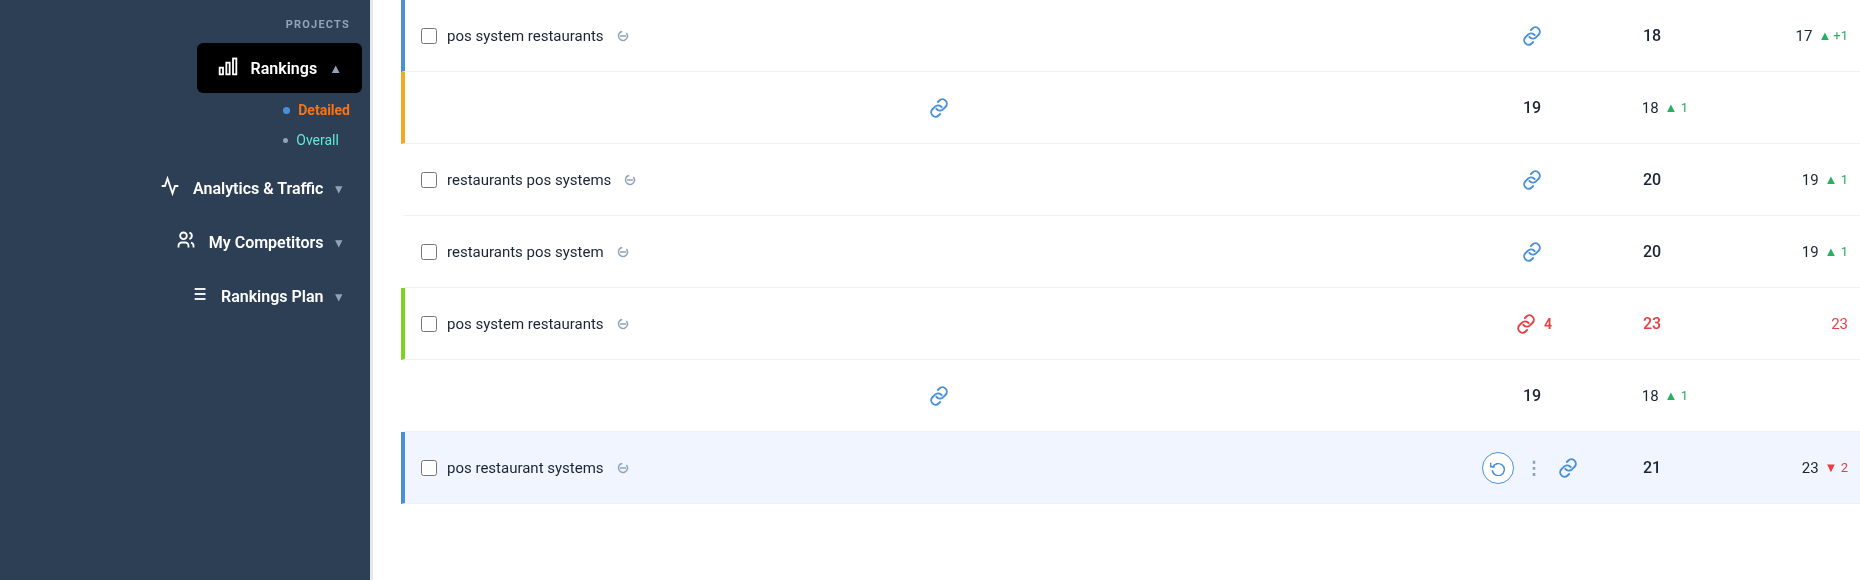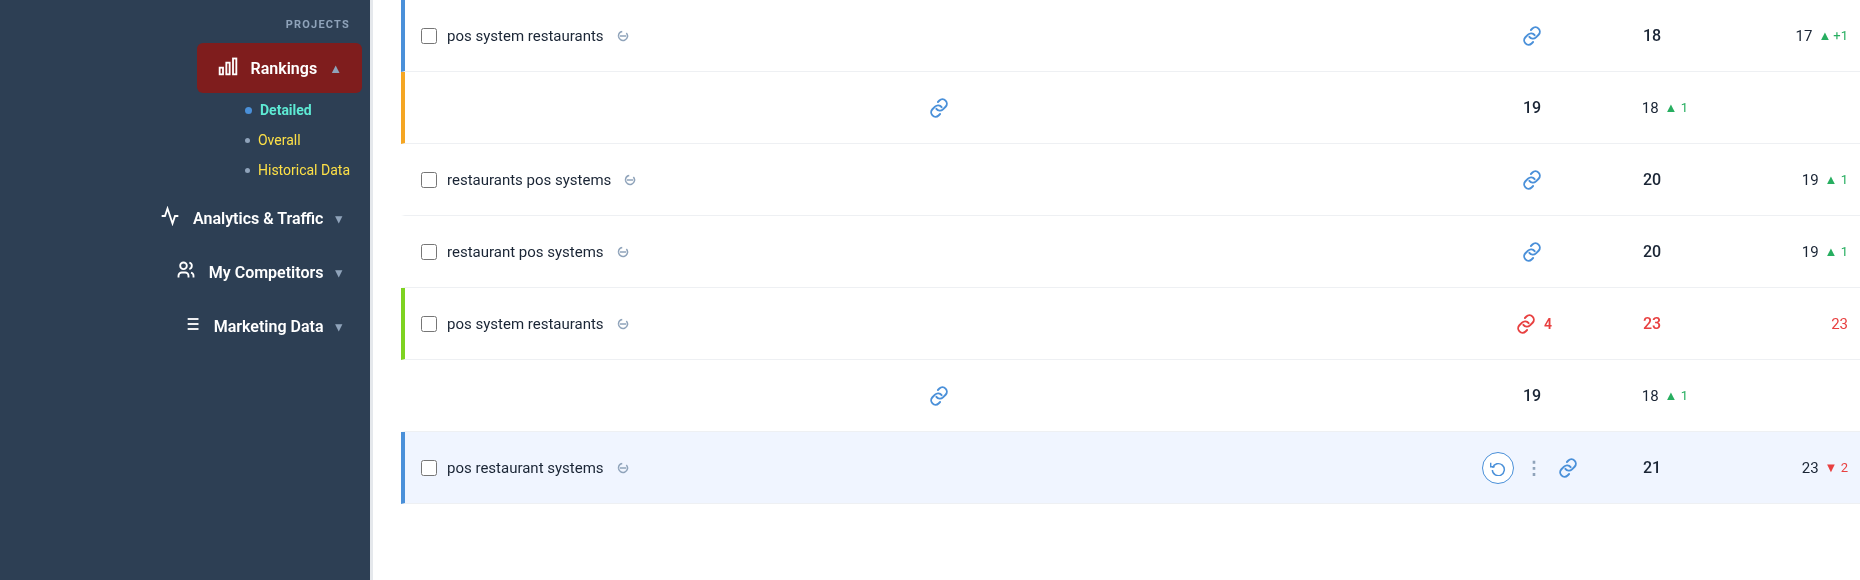--- a/index.html
+++ b/index.html
@@ -31,41 +31,41 @@
       cursor: pointer;
       font-size: 16px;
       font-weight: 600;
       color: #fff;
       border-radius: 6px;
       margin: 2px 8px;
       gap: 12px;
       user-select: none;
     }
     .sidebar-item.active {
-      background: #7f1d1d;
+      background: #000000;
     }
     .sidebar-item .chevron {
       margin-left: auto;
       font-size: 13px;
       color: #8fa3ba;
     }
     .sidebar-sub {
       padding: 0 0 6px 0;
     }
     .sidebar-sub-item {
       display: flex;
       align-items: center;
       padding: 7px 20px 7px 52px;
       font-size: 14px;
-      color: #fde047;
+      color: #5eead4;
       cursor: pointer;
       gap: 8px;
     }
     .sidebar-sub-item.active {
-      color: #5eead4;
+      color: #f97316;
       font-weight: 700;
     }
     .sidebar-sub-item .dot {
       width: 7px;
       height: 7px;
       border-radius: 50%;
       background: #4a90d9;
       flex-shrink: 0;
     }
     .sidebar-sub-item .dot-small {
@@ -239,24 +239,20 @@
   </div>
 
   <div class="sidebar-sub">
     <div class="sidebar-sub-item active">
       <span class="dot"></span>
       <span>Detailed</span>
     </div>
     <div class="sidebar-sub-item">
       <span class="dot-small"></span>
       <span>Overall</span>
-    </div>
-    <div class="sidebar-sub-item">
-      <span class="dot-small"></span>
-      <span>Historical Data</span>
     </div>
   </div>
 
   <div class="sidebar-item">
     <span class="sidebar-icon">
       <svg width="20" height="20" viewBox="0 0 24 24" fill="none" stroke="currentColor" stroke-width="2.2">
         <polyline points="22 12 18 12 15 21 9 3 6 12 2 12"></polyline>
       </svg>
     </span>
     <span>Analytics &amp; Traffic</span>
@@ -280,21 +276,21 @@
     <span class="sidebar-icon">
       <svg width="20" height="20" viewBox="0 0 24 24" fill="none" stroke="currentColor" stroke-width="2.2">
         <line x1="8" y1="6" x2="21" y2="6"></line>
           <line x1="8" y1="12" x2="21" y2="12"></line>
         <line x1="8" y1="18" x2="21" y2="18"></line>
         <line x1="3" y1="6" x2="3.01" y2="6"></line>
           <line x1="3" y1="12" x2="3.01" y2="12"></line>
         <line x1="3" y1="18" x2="3.01" y2="18"></line>
       </svg>
     </span>
-    <span>Marketing Data</span>
+    <span>Rankings Plan</span>
     <span class="chevron">▾</span>
   </div>
 </nav>
 
 <main class="main">
   <div class="table-container">
 
     <div class="table-row left-border-blue">
       <div class="cell-keyword">
         <input type="checkbox" style="">
@@ -359,21 +355,21 @@
       <div class="cell-number">20</div>
       <div class="cell-change">
         <span>19</span>
         <span class="change-badge change-up">▲ 1</span>
       </div>
     </div>
 
     <div class="table-row left-border-none">
       <div class="cell-keyword">
         <input type="checkbox" style="">
-        <span class="keyword-text">restaurant pos systems</span>
+        <span class="keyword-text">restaurants pos system</span>
         <span class="link-icon">
           <svg viewBox="0 0 24 24" fill="none" stroke="#8fa3ba" stroke-width="2">
               <path d="M18 13a6 6 0 0 0 0-2m-1.5-3A6 6 0 1 1 6 12a6 6 0 0 1 5-5.9M6 13a6 6 0 0 0 0-2"></path>
               <path d="M8 12h8"></path>
             </svg>
         </span>
       </div>
       <div class="cell-link">
         <span class="link-btn">
           <svg viewBox="0 0 32 32" fill="none">

